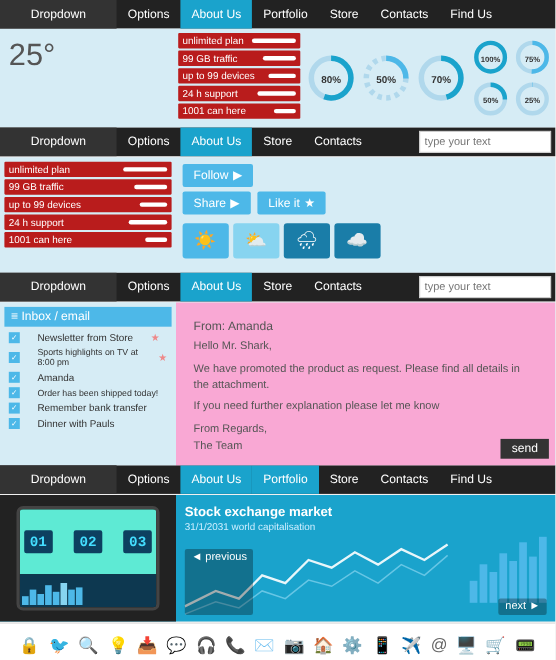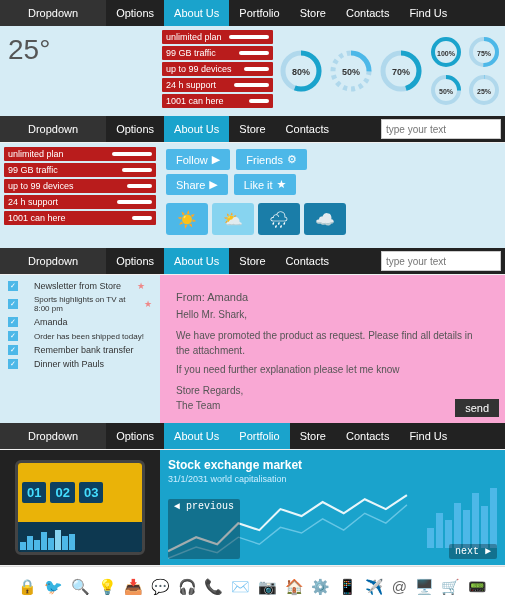--- a/index.html
+++ b/index.html
@@ -253,26 +253,27 @@
       height: 95px;
       background: #111;
       border-radius: 6px;
       border: 3px solid #444;
       overflow: hidden;
       display: flex;
       flex-direction: column;
     }
     .tablet-screen {
       flex: 1;
-      background: #eab308;
-      display: flex;
-      align-items: center;
-      justify-content: flex-start;
+      background: #5eead4;
+      display: flex;
+      align-items: center;
+      justify-content: space-between;
       gap: 4px;
       padding: 4px;
+      font-family: Liberation Mono, monospace;
     }
     .counter-box {
       background: #0d4060;
       color: #4df;
       font-size: 13px;
       font-weight: bold;
       padding: 3px 5px;
       border-radius: 2px;
       min-width: 24px;
       text-align: center;
@@ -325,21 +326,20 @@
     }
     .nav-arrows {
       position: absolute;
       bottom: 6px;
       left: 8px;
       right: 8px;
       display: flex;
       justify-content: space-between;
       color: #fff;
       font-size: 10px;
-      font-family: Liberation Mono, monospace;
     }
 
     
     .icons-row {
       height: 40px;
       background: #fff;
       display: flex;
       align-items: center;
       justify-content: center;
       gap: 8px;
@@ -529,24 +529,20 @@
         <span>1001 can here</span>
         <span class="plan-bar" style="width:20px"></span>
       </div>
   </div>
   <div class="s2-right">
     <div class="social-btns">
       <button class="social-btn">
         <span>Follow</span>
         <span>▶</span>
       </button>
-      <button class="social-btn">
-        <span>Friends</span>
-        <span>⚙</span>
-      </button>
     </div>
     <div class="social-btns">
       <button class="social-btn">
         <span>Share</span>
         <span>▶</span>
       </button>
       <button class="social-btn">
         <span>Like it</span>
         <span>★</span>
       </button>
@@ -569,20 +565,23 @@
   <div style="flex:1;display:flex;align-items:center;justify-content:flex-end;padding-right:4px;">
     <div class="search-box">
       <input type="text" placeholder="type your text" style="">
 
     </div>
   </div>
 </div>
 
 <div class="section3">
   <div class="s3-left">
+    <div class="inbox-header">
+      <span>≡ Inbox / email</span>
+    </div>
     <div class="email-list-item">
       <div class="email-check">✓</div>
       <span>Newsletter from Store</span>
       <span class="email-star">★</span>
     </div>
     <div class="email-list-item">
       <div class="email-check">✓</div>
       <span style="font-size:8px;">Sports highlights on TV at 8:00 pm</span>
       <span class="email-star">★</span>
     </div>
@@ -601,21 +600,21 @@
     <div class="email-list-item">
       <div class="email-check">✓</div>
       <span>Dinner with Pauls</span>
     </div>
   </div>
   <div class="s3-right">
     <div class="email-from">From: Amanda</div>
     <div class="email-body">Hello Mr. Shark,</div>
     <div class="email-body" style="margin-top:6px;">We have promoted the product as request. Please find all details in the attachment.</div>
     <div class="email-body" style="margin-top:4px;">If you need further explanation please let me know</div>
-    <div class="email-body" style="margin-top:6px;">Store Regards,</div>
+    <div class="email-body" style="margin-top:6px;">From Regards,</div>
     <div class="email-body">The Team</div>
     <button class="send-btn">send</button>
   </div>
 </div>
 
 <div class="nav-bar">
   <div class="nav-dropdown">Dropdown</div>
   <div class="nav-item">Options</div>
   <div class="nav-item active">About Us</div>
   <div class="nav-item highlight">Portfolio</div>

